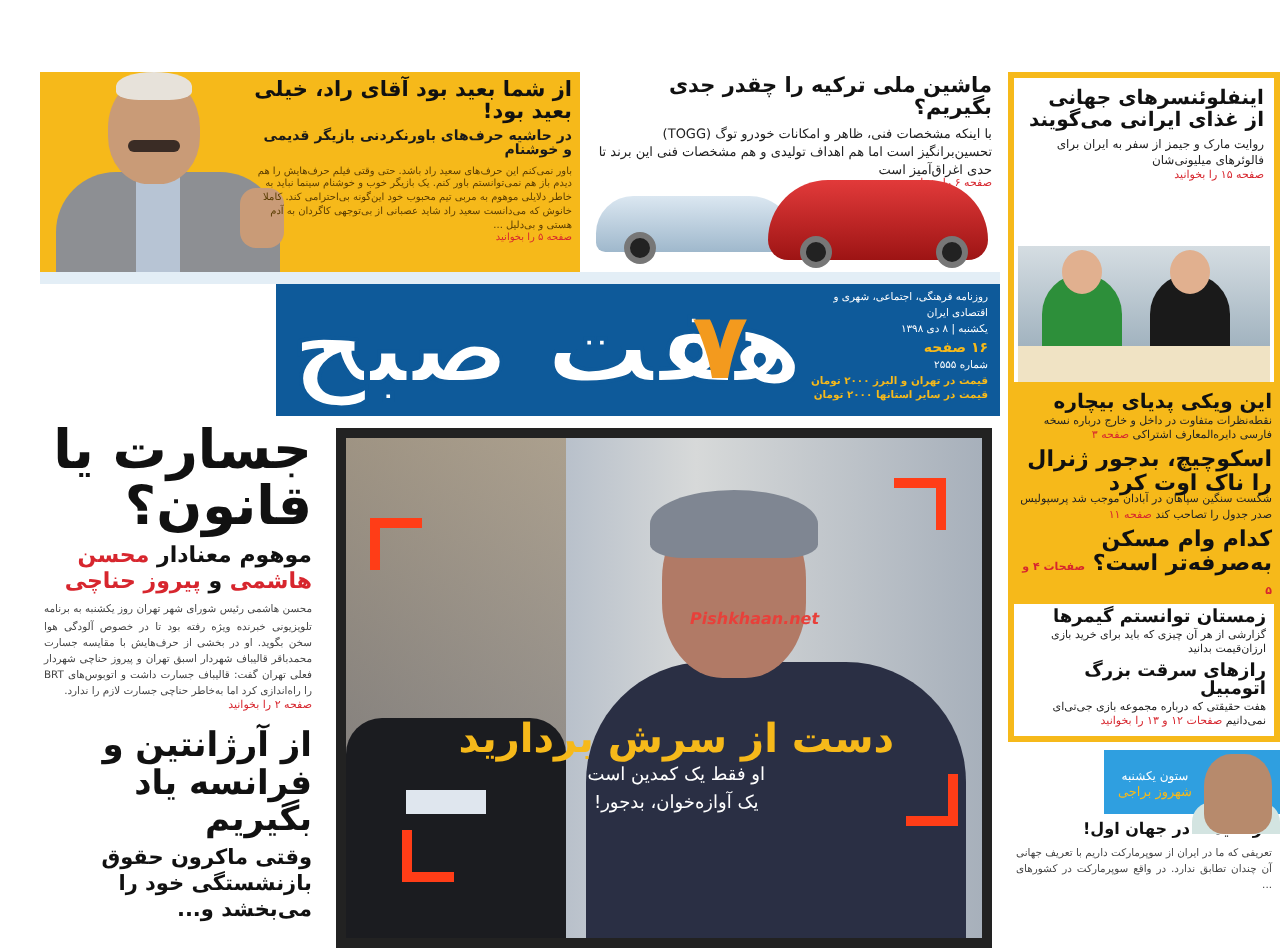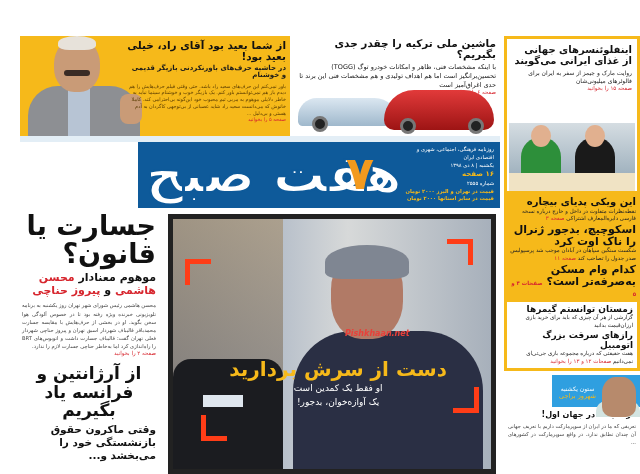--- a/index.html
+++ b/index.html
@@ -49,21 +49,21 @@
   
   .center-photo { position: absolute; left: 148px; top: 178px; width: 328px; height: 260px; background: #222; padding: 5px; }
   .photo-inner { position: relative; width: 100%; height: 100%; background: linear-gradient(90deg, #8d97a6 0%, #b9c1cb 35%, #d7d9d9 55%, #a7b0bb 100%); overflow: hidden; }
   .building-l { position: absolute; left: 0; top: 0; width: 110px; height: 100%; background: linear-gradient(#a69274, #6e6a6a); opacity: .7; }
   .car-dark { position: absolute; left: 0; top: 140px; width: 110px; height: 110px; background: #1b1c20; border-radius: 18px 18px 0 0; }
   .plate { position: absolute; left: 30px; top: 176px; width: 40px; height: 12px; background: #dfe6ee; }
   .person-body { position: absolute; left: 120px; top: 112px; width: 190px; height: 160px; background: #2a2f44; border-radius: 60px 60px 0 0; }
   .person-head { position: absolute; left: 158px; top: 30px; width: 72px; height: 90px; background: #b17a66; border-radius: 45% 45% 42% 42%; }
   .person-hair { position: absolute; left: 152px; top: 26px; width: 84px; height: 34px; background: #7f8692; border-radius: 50% 50% 20% 20%; }
   .bracket { position: absolute; border-color: #ff3d17; border-style: solid; width: 26px; height: 26px; }
-  .watermark { position: absolute; left: 172px; top: 110px; font-size: 8px; font-weight: bold; color: #e8403a; font-style: italic; }
+  .watermark { position: absolute; left: 172px; top: 86px; font-size: 8px; font-weight: bold; color: #e8403a; font-style: italic; }
   .photo-caption { position: absolute; right: 44px; top: 140px; text-align: center; }
   .photo-caption .hl1 { font-size: 20px; color: #f6b91a; font-weight: bold; line-height: 1.05; }
   .photo-caption .s1 { font-size: 9px; color: #fff; line-height: 1.35; margin-top: 2px; }
 
   
   .right-col { position: absolute; left: 484px; top: 158px; width: 136px; height: 280px; }
   .yellow-box { background: #f6b91a; padding: 3px 4px; text-align: right; }
   .white-box { background: #fff; border: 3px solid #f6b91a; border-top: none; padding: 3px 4px; text-align: right; }
   .blue-banner { position: relative; height: 32px; background: #2f9fe0; margin-top: 4px; margin-left: 48px; }
   .blue-banner .label { position: absolute; right: 44px; top: 10px; font-size: 6px; color: #fff; text-align: center; }
@@ -153,21 +153,21 @@
       <div class="hl" style="font-size:11px; margin-top:4px; line-height:1.2;">
         <span>موهوم معنادار</span>
         <span class="red">محسن هاشمی</span>
         <span>و</span>
         <span class="red">پیروز حناچی</span>
       </div>
       <div class="body-text" style="margin-top:4px;">محسن هاشمی رئیس شورای شهر تهران روز یکشنبه به برنامه تلویزیونی خبرنده ویژه رفته بود تا در خصوص آلودگی هوا سخن بگوید. او در بخشی از حرف‌هایش با مقایسه جسارت محمدباقر قالیباف شهردار اسبق تهران و پیروز حناچی شهردار فعلی تهران گفت: قالیباف جسارت داشت و اتوبوس‌های BRT را راه‌اندازی کرد اما به‌خاطر حناچی جسارت لازم را ندارد.</div>
       <div class="ref">صفحه ۲ را بخوانید</div>
     </div>
     <div style="margin-top:8px;">
-      <div class="hl" style="font-size:17px; line-height:1.1;text-align:center;">از آرژانتین و فرانسه یاد بگیریم</div>
+      <div class="hl" style="font-size:17px; line-height:1.1;">از آرژانتین و فرانسه یاد بگیریم</div>
       <div class="hl" style="font-size:10.5px; margin-top:3px; line-height:1.25;">وقتی ماکرون حقوق بازنشستگی خود را می‌بخشد و...</div>
     </div>
   </div>
 
   <div class="center-photo">
     <div class="photo-inner">
       <div class="building-l"></div>
       <div class="car-dark"></div>
       <div class="plate"></div>
       <div class="person-body"></div>

